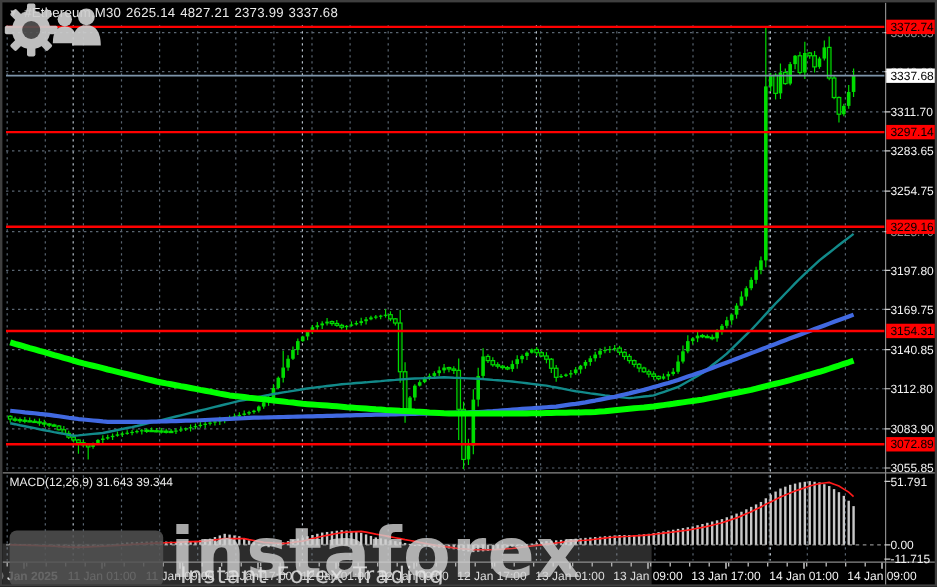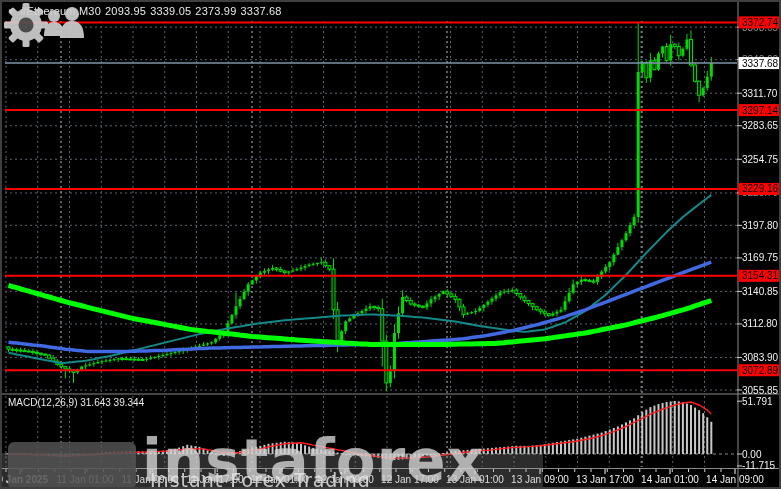--- a/index.html
+++ b/index.html
@@ -756,21 +756,21 @@
         <line x1="603" y1="467" x2="603" y2="472" stroke="#ffffff"></line>
         <text x="603" y="481" fill="#f2f2f2" text-anchor="middle" font-weight="normal">13 Jan 17:00</text>
         <line x1="668" y1="467" x2="668" y2="472" stroke="#ffffff"></line>
         <text x="668" y="481" fill="#f2f2f2" text-anchor="middle" font-weight="normal">14 Jan 01:00</text>
         <line x1="733" y1="467" x2="733" y2="472" stroke="#ffffff"></line>
         <text x="733" y="481" fill="#f2f2f2" text-anchor="middle" font-weight="normal">14 Jan 09:00</text>
       </g>
     </svg>
 
   <div class="chart-title">
-    <span class="tri">▼</span><span>#Ethereum,M30</span><span>2093.95</span><span>3339.05</span><span>2373.99</span><span>3337.68</span>
+    <span class="tri">▼</span><span>#Ethereum,M30</span><span>2625.14</span><span>4827.21</span><span>2373.99</span><span>3337.68</span>
   </div>
 
   <div class="macd-title">MACD(12,26,9) 31.643 39.344</div>
 
   <div class="watermark">
     <div class="wm-band"></div>
     <div class="wm-emblem-bg"></div>
     <svg class="wm-emblem" width="124" height="46" viewBox="0 0 124 46">
       <g fill="#cfcfcf" opacity="0.92">
         <g transform="translate(24,23)">

